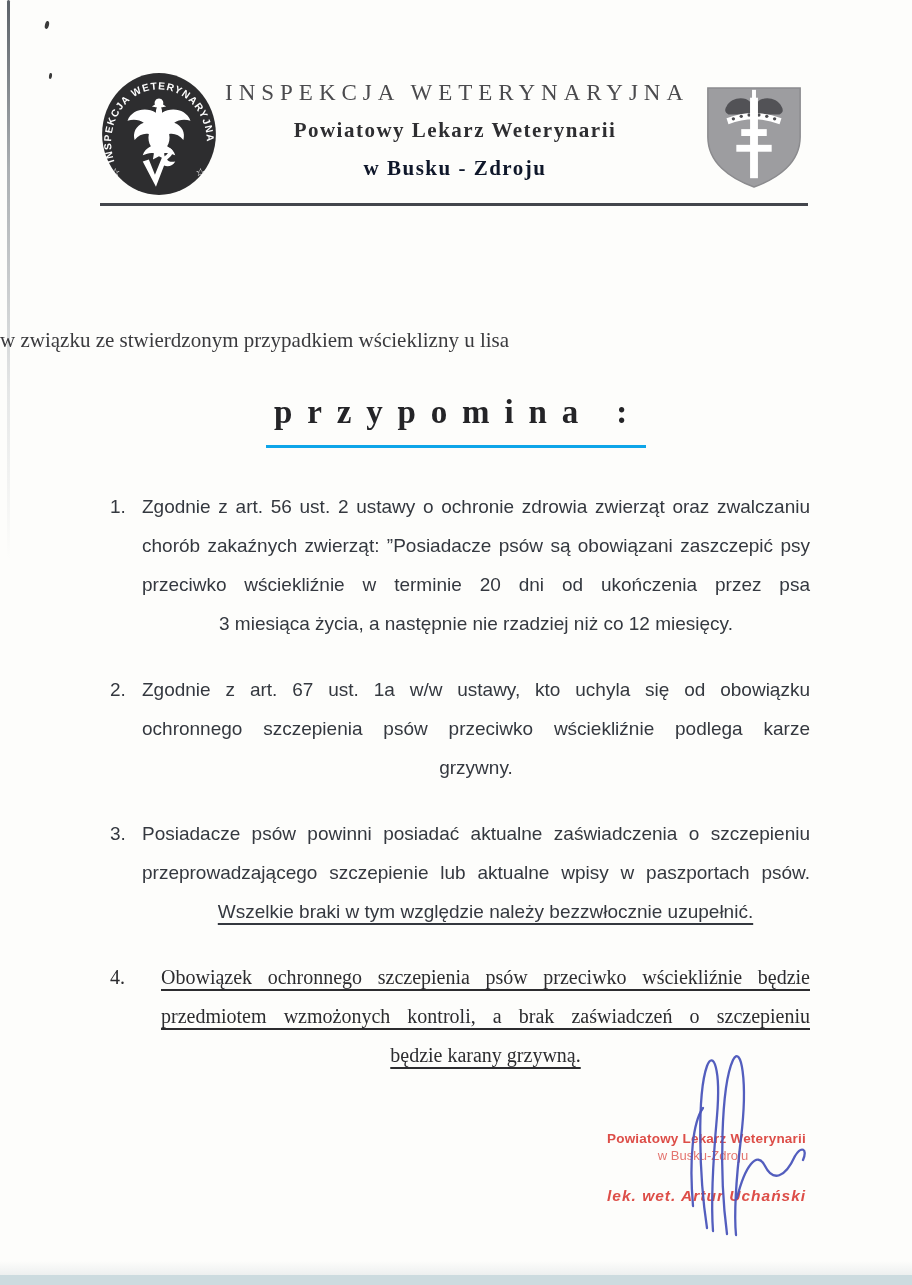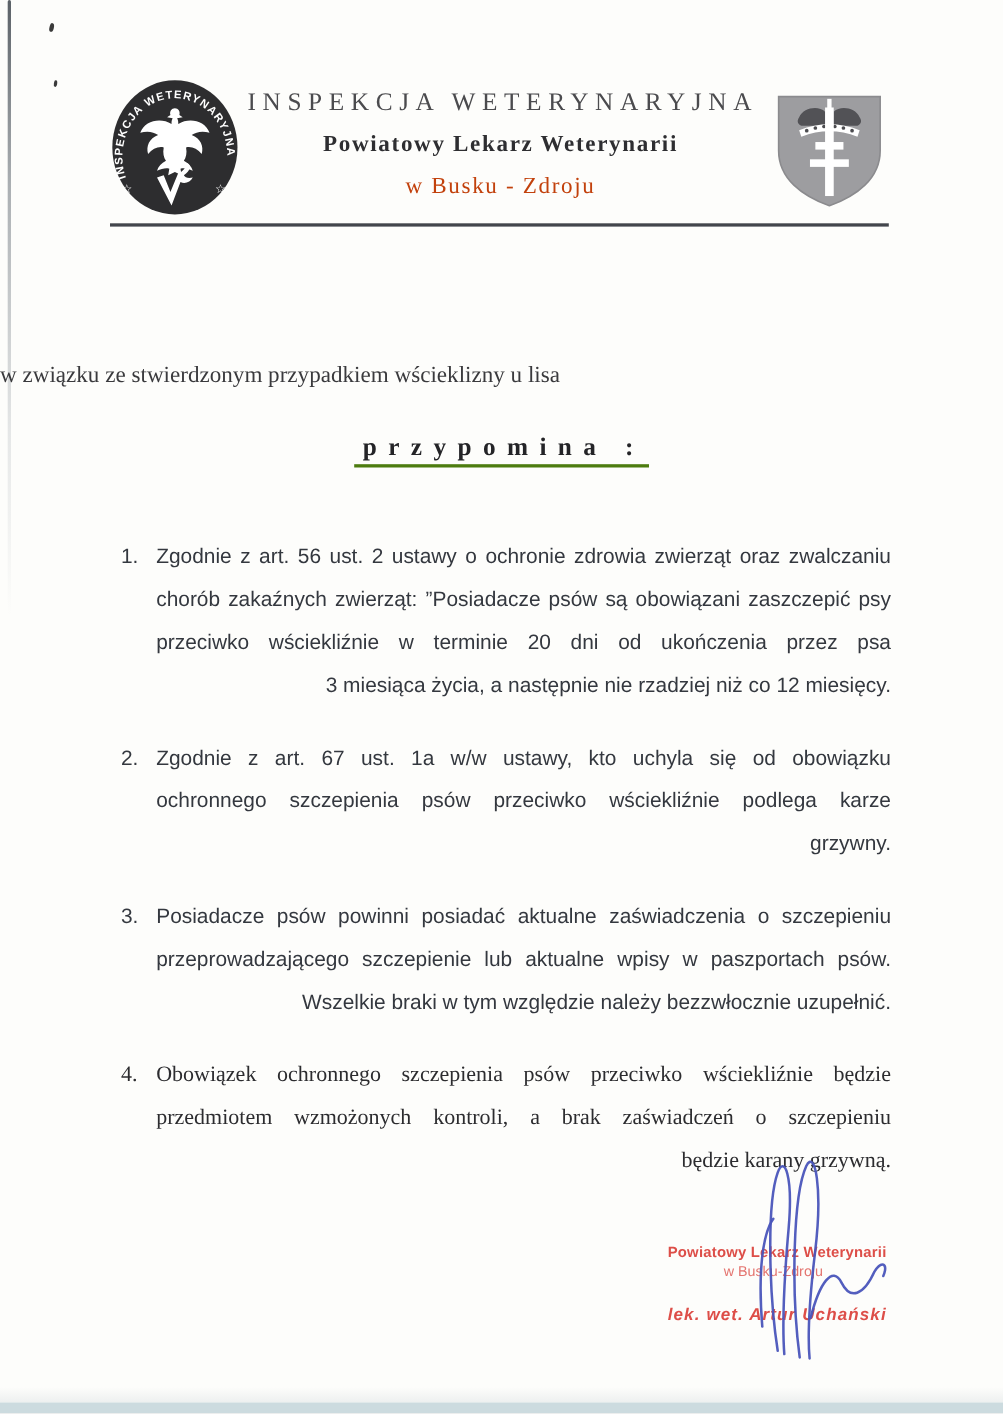--- a/index.html
+++ b/index.html
@@ -40,62 +40,62 @@
   }
   .org-agency{
     font-size:23px;letter-spacing:6px;color:#4b4b4e;font-weight:400;
     white-space:nowrap;
   }
   .org-office{
     margin-top:12px;font-size:21px;font-weight:700;color:#2e2e31;letter-spacing:1.5px;
     white-space:nowrap;
   }
   .org-city{
-    margin-top:13px;font-size:21px;font-weight:400;color:#c2410c;letter-spacing:1.5px;
+    margin-top:13px;font-size:21px;font-weight:700;color:#0f172a;letter-spacing:1.5px;
     white-space:nowrap;
   }
   .rule{position:absolute;left:100px;top:203px;width:708px;height:3px;background:#43464c;}
 
   
   .doc-title{
     position:absolute;left:0;top:266px;width:100%;
     text-align:center;font-size:30px;font-weight:700;color:#1f1f22;
     letter-spacing:.3px;
   }
   .doc-subtitle{
     position:absolute;left:0;top:328px;width:100%;
     text-align:left;font-size:21px;color:#3a3a3d;
   }
   .doc-heading{
     position:absolute;left:0;top:394px;width:100%;text-align:center;
   }
   .doc-heading span{
     display:inline-block;
-    font-size:23px;font-weight:700;color:#242427;
+    font-size:33px;font-weight:700;color:#242427;
     letter-spacing:.45em;
-    border-bottom:3px solid #4d7c0f;
-    padding:0 4px 2px 8px;
+    border-bottom:3px solid #0ea5e9;
+    padding:0 4px 14px 8px;
   }
 
   .reminder-list{
     position:absolute;left:110px;top:487px;width:700px;
     font-family:"Liberation Sans", sans-serif;
   }
   .list-item{display:flex;margin-bottom:27px;}
   .item-number{
     width:32px;flex:0 0 32px;
     font-size:19px;line-height:39px;color:#34383f;
   }
   .item-body{flex:1;min-width:0;}
   .line{
     font-size:19px;line-height:39px;color:#34383f;
-    text-align:right;
+    text-align:center;
   }
   .line.just{text-align:justify;text-align-last:justify;}
-  .line.und{text-decoration-thickness:1.6px;text-underline-offset:5px;}
+  .line.und{text-decoration:underline;text-decoration-thickness:1.6px;text-underline-offset:5px;margin-left:19px;}
   .list-item.serif, .list-item.serif .item-number, .list-item.serif .line{
     font-family:"Liberation Serif", serif;
     color:#2c2c2f;font-size:20px;
   }
 
   
   .stamp{
     position:absolute;left:607px;top:1131px;width:192px;
     text-align:center;color:var(--stamp-color,#dd4e48);
     font-family:"Liberation Sans", sans-serif;

